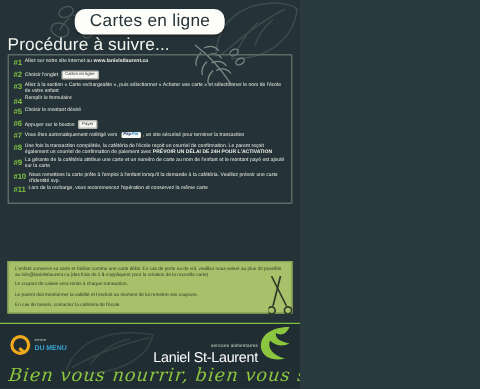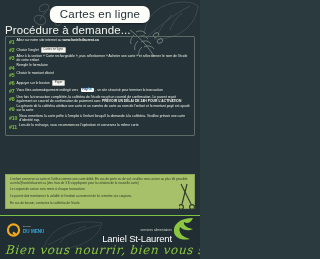--- a/index.html
+++ b/index.html
@@ -174,21 +174,21 @@
         <path d="M8 9 C5 12 4 15 5 18"></path>
         <path d="M12 15 C9 18 8 21 9 24"></path>
         <path d="M16 21 C13 24 12 27 13 30"></path>
         <ellipse cx="30" cy="9" rx="3" ry="2" transform="rotate(-30 30 9)"></ellipse>
         <ellipse cx="34" cy="15" rx="3" ry="2" transform="rotate(-30 34 15)"></ellipse>
       </g>
     </svg>
   </div>
 
   <div class="title-pill">Cartes en ligne</div>
-  <div class="subtitle">Procédure à demande...</div>
+  <div class="subtitle">Procédure à suivre...</div>
 
   <div class="panel">
 
     <div class="step">
       <span class="num">#1</span>
       <span class="txt"><span>Allez sur notre site internet au </span><span class="lnk">www.lanielstlaurent.ca</span></span>
     </div>
 
     <div class="step">
       <span class="num">#2</span>

